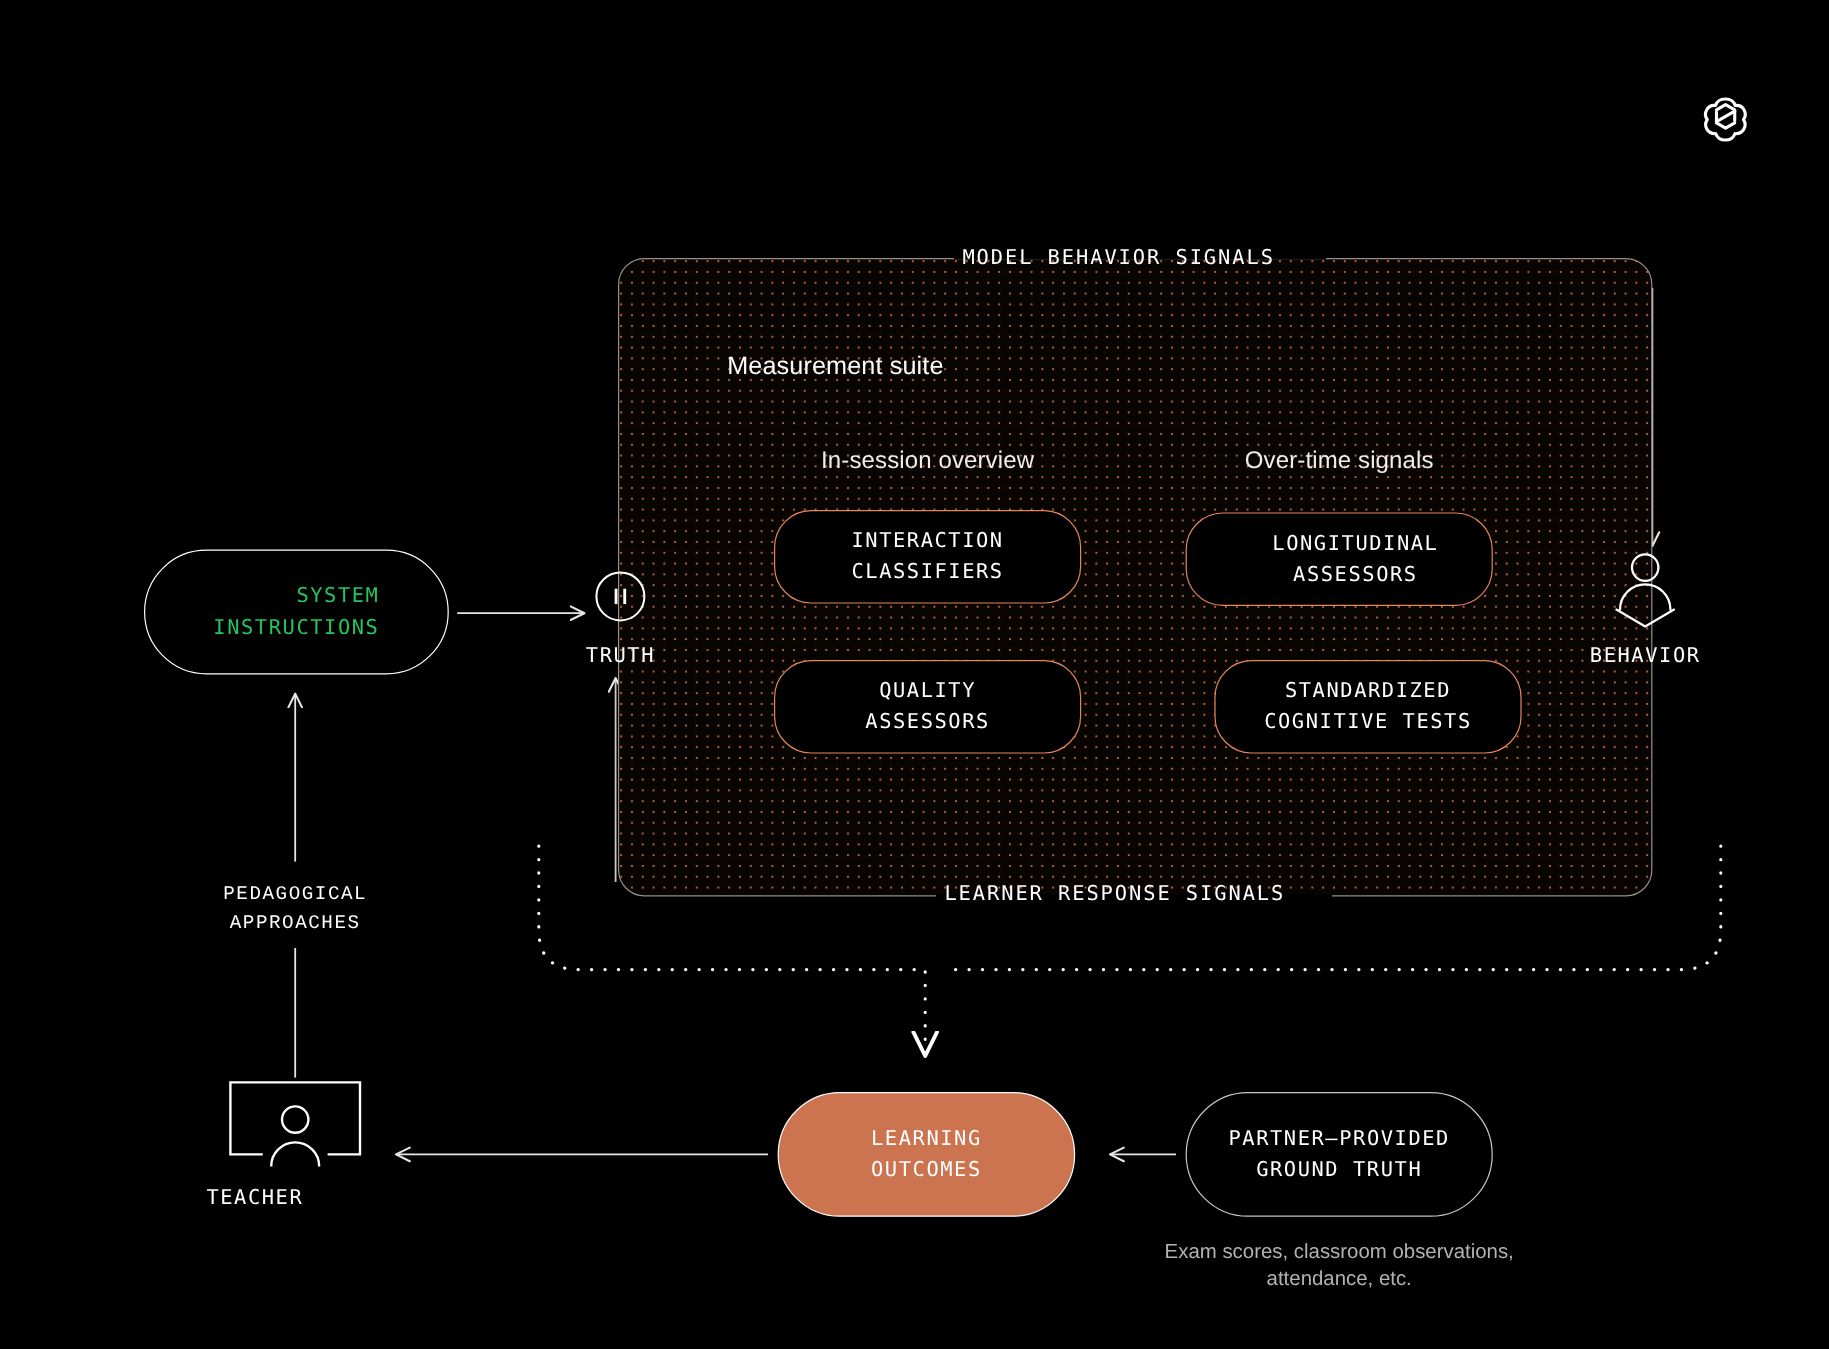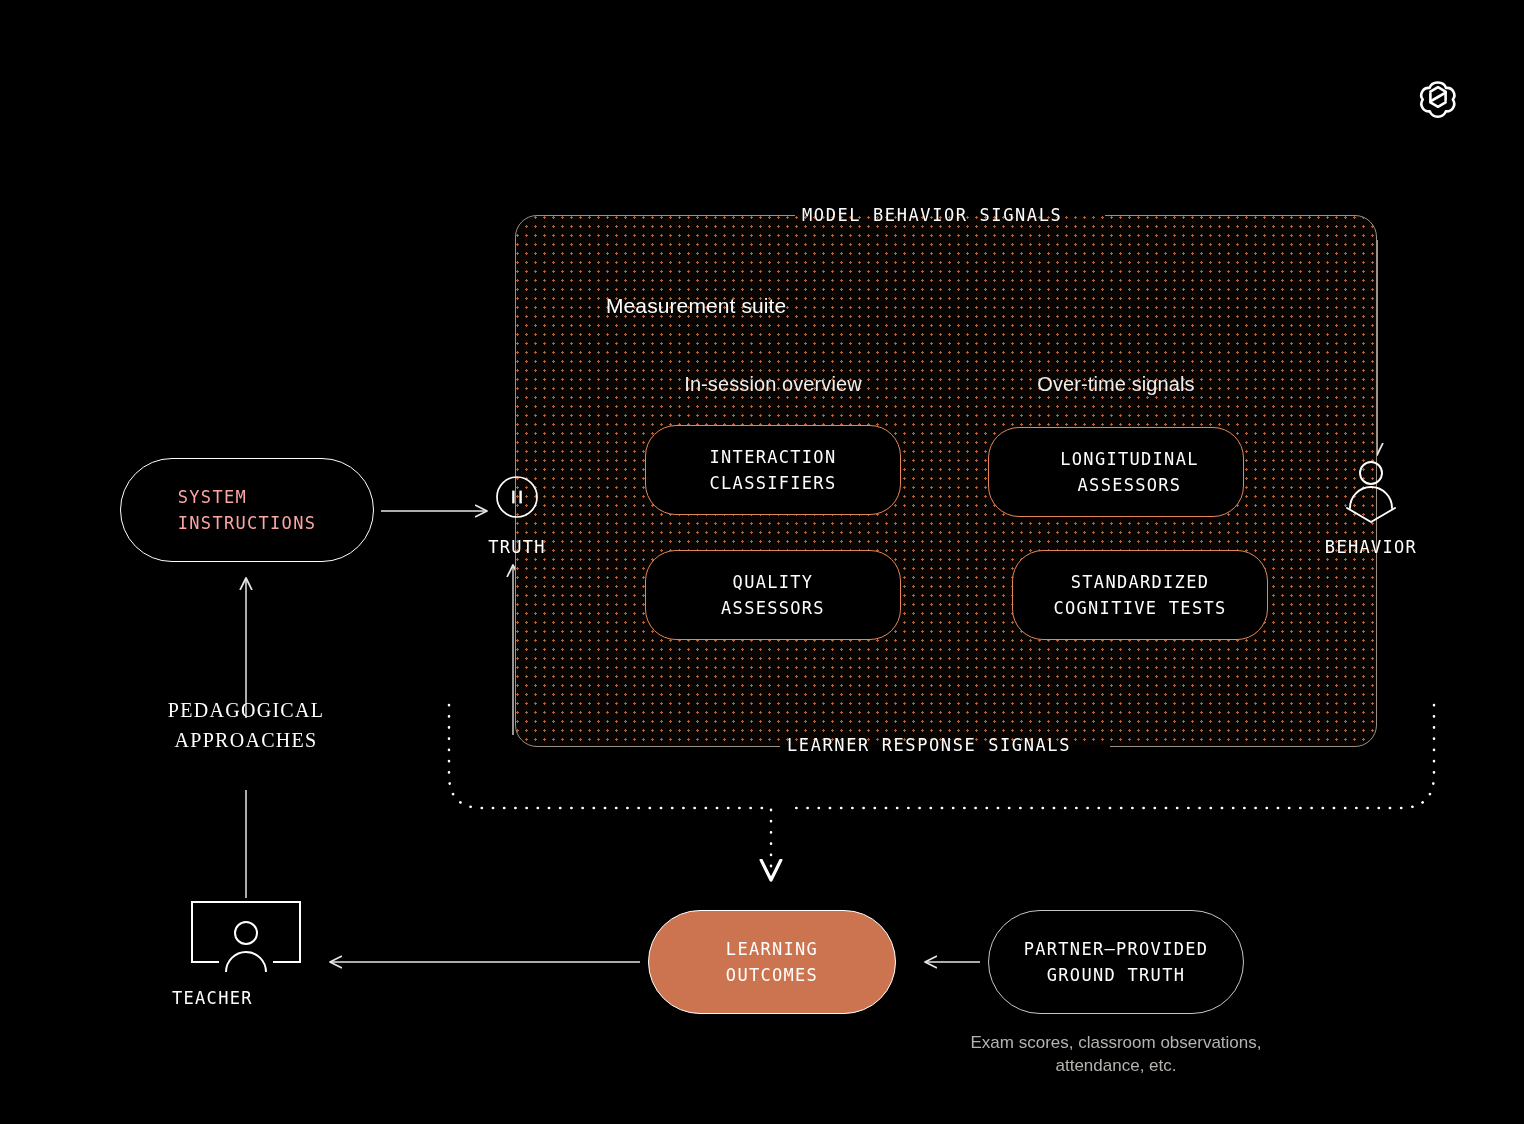--- a/index.html
+++ b/index.html
@@ -50,39 +50,39 @@
     font-size:21px;color:#fff;letter-spacing:0.1px;
   }
   .col-heading{
     position:absolute;font-size:20px;color:#f0eeec;letter-spacing:0.1px;
     text-align:center;white-space:nowrap;
   }
   #heading-in-session{left:645px;top:373px;width:256px;}
   #heading-over-time{left:988px;top:373px;width:256px;}
 
   .suite-box{
-    position:absolute;width:256px;height:90px;
+    position:absolute;width:256px;height:78px;
     border:1.6px solid #e3875a;border-radius:31px;background:#000;
     display:flex;align-items:center;justify-content:center;
     font-family:"DejaVu Sans Mono", monospace;font-size:17px;
     letter-spacing:1.3px;line-height:1.55;text-align:center;color:#fff;
     box-sizing:border-box;
   }
   #box-interaction-classifiers{left:645px;top:425px;}
   #box-longitudinal-assessors{left:988px;top:427px;padding-left:27px;}
   #box-quality-assessors{left:645px;top:550px;}
   #box-standardized-cognitive-tests{left:988px;top:550px;margin-left:24px;}
 
   
   #node-system-instructions{
     position:absolute;left:120px;top:458px;width:254px;height:104px;
     border:1.6px solid #fff;border-radius:52px;background:#000;
     display:flex;align-items:center;justify-content:center;
     font-family:"DejaVu Sans Mono", monospace;font-size:17px;
-    letter-spacing:1.3px;line-height:1.55;text-align:left;color:#fca5a5;
+    letter-spacing:1.3px;line-height:1.55;text-align:right;color:#22c55e;
     box-sizing:border-box;
   }
   #node-learning-outcomes{
     position:absolute;left:648px;top:910px;width:248px;height:104px;
     border:1.6px solid #ffffff;border-radius:52px;background:#CC7450;
     display:flex;align-items:center;justify-content:center;
     font-family:"DejaVu Sans Mono", monospace;font-size:17px;
     letter-spacing:1.3px;line-height:1.55;text-align:center;color:#fff;
     box-sizing:border-box;
   }
@@ -110,22 +110,22 @@
     position:absolute;left:1296px;top:537px;width:150px;text-align:center;
     font-family:"DejaVu Sans Mono", monospace;font-size:17px;letter-spacing:1.3px;
   }
   #actor-teacher{position:absolute;left:190px;top:900px;width:112px;height:72px;}
   #label-teacher{
     position:absolute;left:172px;top:988px;width:150px;text-align:left;
     font-family:"DejaVu Sans Mono", monospace;font-size:17px;letter-spacing:1.3px;
   }
 
   #label-pedagogical{
-    position:absolute;left:146px;top:695px;width:200px;text-align:center;
-    font-family:Liberation Serif, serif;font-size:20px;
+    position:absolute;left:146px;top:733px;width:200px;text-align:center;
+    font-family:Liberation Mono, monospace;font-size:16px;
     letter-spacing:1.3px;line-height:1.5;color:#fff;
   }
 </style>
 </head>
 <body>
 
 <div class="page">
 
 
   <div id="brand-logo">

